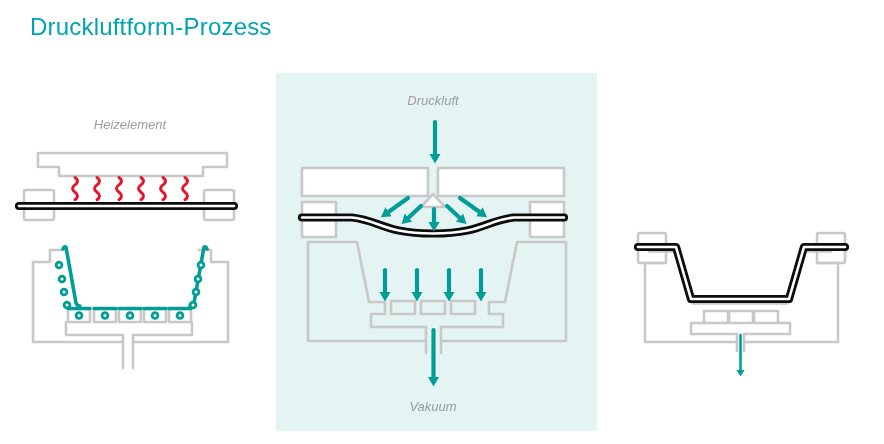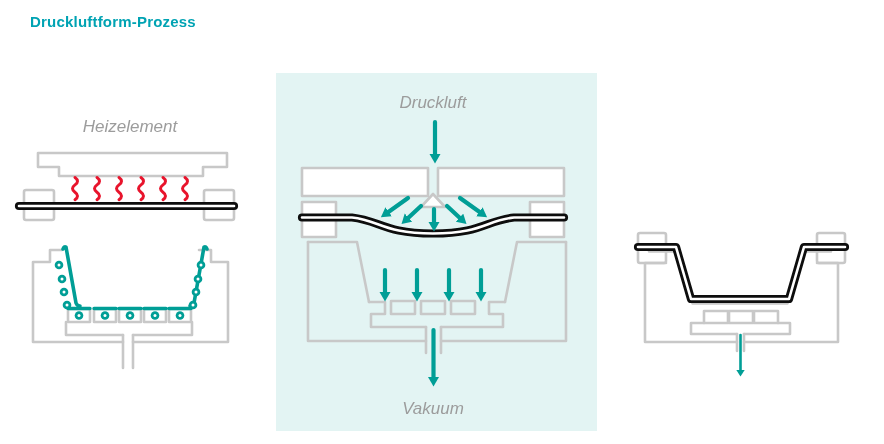--- a/index.html
+++ b/index.html
@@ -1,20 +1,20 @@
 <!DOCTYPE html>
 <html style="--title-teal: #00a3b3; --diagram-teal: #009e96; --heat-red: #e8142c; --outline-gray: #c8c8c8; --label-gray: #9c9c9c; --sheet-black: #0d0d0d; --panel-bg: #e3f4f3; --page-bg: #ffffff;"><head>
 <meta charset="utf-8">
 <style>
   html,body{margin:0;padding:0;background:#fff;}
   .canvas{position:relative;width:884px;height:444px;background:var(--page-bg,#fff);overflow:hidden;
           font-family:"Liberation Sans",sans-serif;}
-  .title{position:absolute;left:30px;top:13px;font-size:15px;font-weight:700;
+  .title{position:absolute;left:30px;top:13px;font-size:24px;font-weight:400;
          color:var(--title-teal,#00a3b3);letter-spacing:.2px;}
-  .dlabel{position:absolute;width:150px;text-align:center;font-style:italic;font-size:17px;
+  .dlabel{position:absolute;width:150px;text-align:center;font-style:italic;font-size:13px;
           color:var(--label-gray,#9c9c9c);}
   .panel{position:absolute;left:276px;top:73px;width:321px;height:358px;background:var(--panel-bg,#e3f4f3);}
   svg{position:absolute;display:block;}
   .svg-left{left:10px;top:90px;}
   .svg-mid{left:0;top:0;}
   .svg-right{left:625px;top:225px;}
   .sg{stroke:var(--outline-gray,#c8c8c8);stroke-width:2.6;fill:none;stroke-linejoin:round;stroke-linecap:round;}
   .sgf{stroke:var(--outline-gray,#c8c8c8);stroke-width:2.6;fill:#fff;stroke-linejoin:round;stroke-linecap:round;}
   .st{stroke:var(--diagram-teal,#009e96);fill:none;stroke-linecap:round;stroke-linejoin:round;}
   .tw{stroke-width:3.6;}

